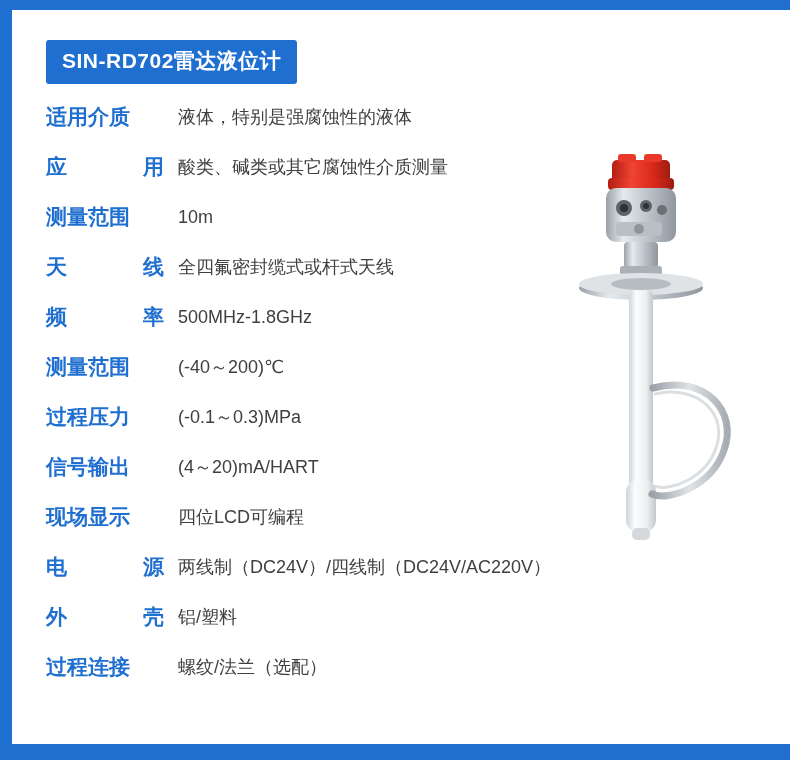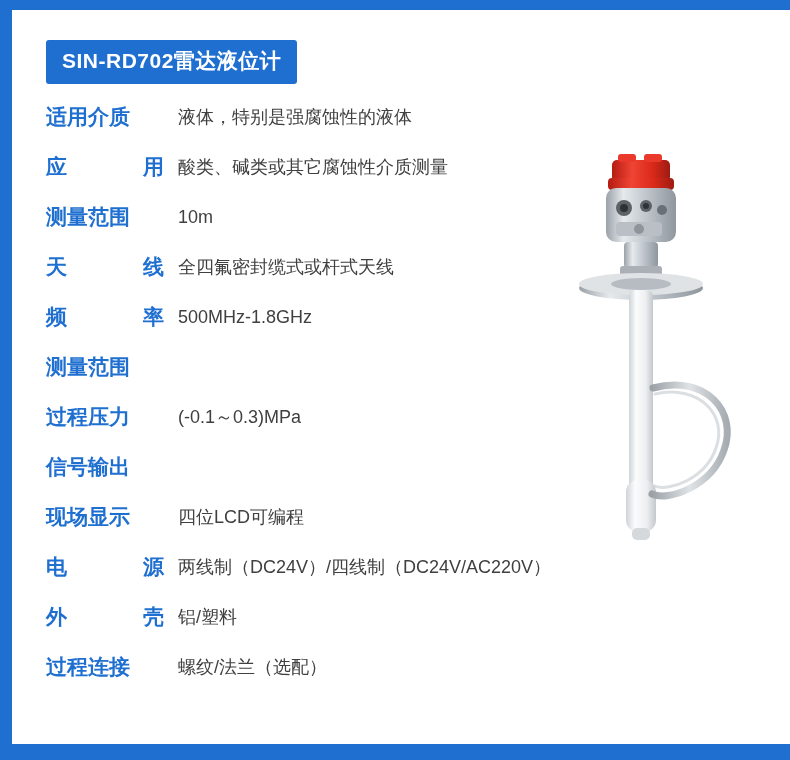--- a/index.html
+++ b/index.html
@@ -142,30 +142,32 @@
     <div class="spec-value">全四氟密封缆式或杆式天线</div>
   </div>
 
   <div class="spec-row">
     <div class="spec-label spread">频率</div>
     <div class="spec-value">500MHz-1.8GHz</div>
   </div>
 
   <div class="spec-row">
     <div class="spec-label">测量范围</div>
+    <div class="spec-value">(-40～200)℃</div>
   </div>
 
 
   <div class="spec-row">
     <div class="spec-label">过程压力</div>
     <div class="spec-value">(-0.1～0.3)MPa</div>
   </div>
 
   <div class="spec-row">
     <div class="spec-label">信号输出</div>
+    <div class="spec-value">(4～20)mA/HART</div>
   </div>
 
   <div class="spec-row">
     <div class="spec-label">现场显示</div>
     <div class="spec-value">四位LCD可编程</div>
   </div>
 
   <div class="spec-row">
     <div class="spec-label spread">电源</div>
     <div class="spec-value">两线制（DC24V）/四线制（DC24V/AC220V）</div>

